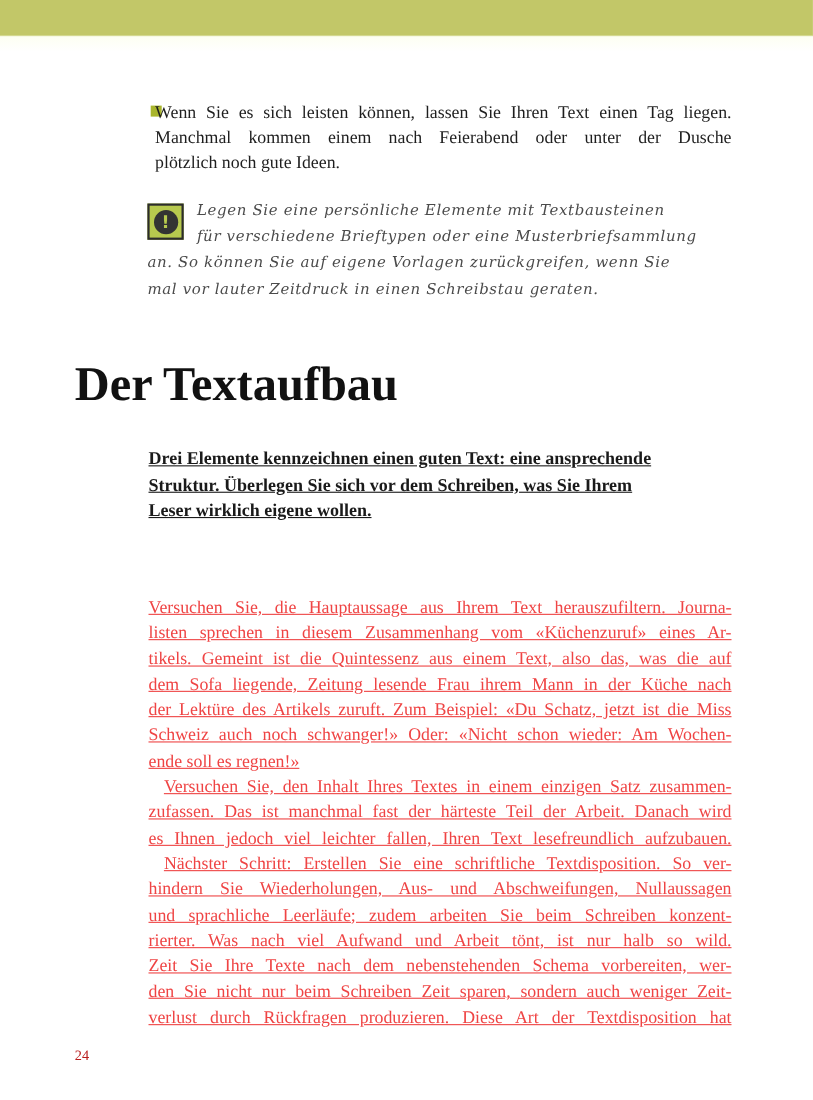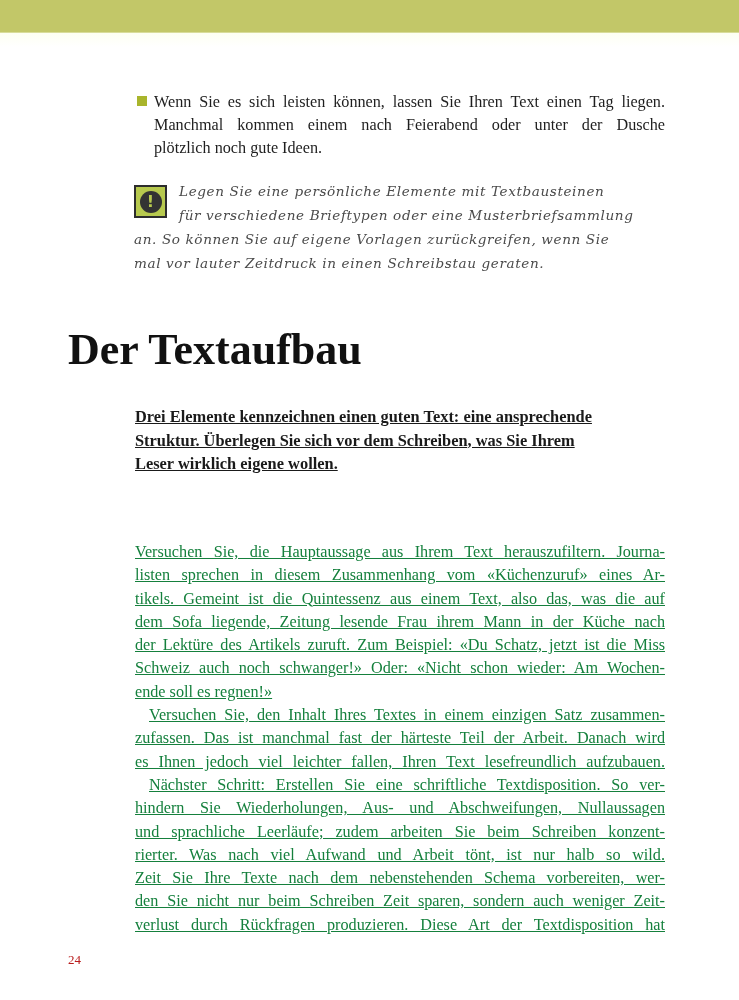--- a/index.html
+++ b/index.html
@@ -19,21 +19,21 @@
       background: linear-gradient(#fdfff2, #ffffff);
     }
     .bullet-block {
       position: absolute; left: 135px; top: 91px; width: 530px;
       font-size: 16.2px; line-height: 23px; text-align: justify;
     }
     .bullet-square {
       position: absolute; left: 137px; top: 96px; width: 10px; height: 10px;
       background: #a9b52c;
     }
-    .bullet-text { margin-left: 19px; }
+    .bullet-text { margin-left: 6px; }
     .bullet-text span { display: block; text-align-last: justify; }
     .bullet-text span:last-child { text-align-last: left; }
 
     .tip-icon {
       position: absolute; left: 134px; top: 185px; width: 33px; height: 33px;
       box-sizing: border-box; border: 2px solid #2c2c2c; background: #b7c94e;
       display: flex; align-items: center; justify-content: center;
     }
     .tip-icon .circle {
       width: 22px; height: 22px; border-radius: 50%; background: #333333;
@@ -53,21 +53,21 @@
       font-size: 44px; font-weight: bold; color: #111111; margin: 0; line-height: 48px;
     }
     .lead {
       position: absolute; left: 135px; top: 405px; width: 520px;
       font-weight: bold; font-size: 16.4px; line-height: 23.5px; color: #1a1a1a;
     }
     .lead span, .body-text span { display: block; white-space: nowrap; text-decoration: underline; }
 
     .body-text {
       position: absolute; left: 135px; top: 541px; width: 530px;
-      font-size: 16.2px; line-height: 23.3px; color: #15803d;
+      font-size: 16.2px; line-height: 23.3px; color: #ef4444;
     }
     .body-text span.j { text-align: justify; text-align-last: justify; }
     .body-text span.ind { padding-left: 14px; }
     .page-number {
       position: absolute; left: 68px; top: 952px; font-size: 13px; color: #b91c1c;
     }
   </style>
 </head>
 <body>
 

